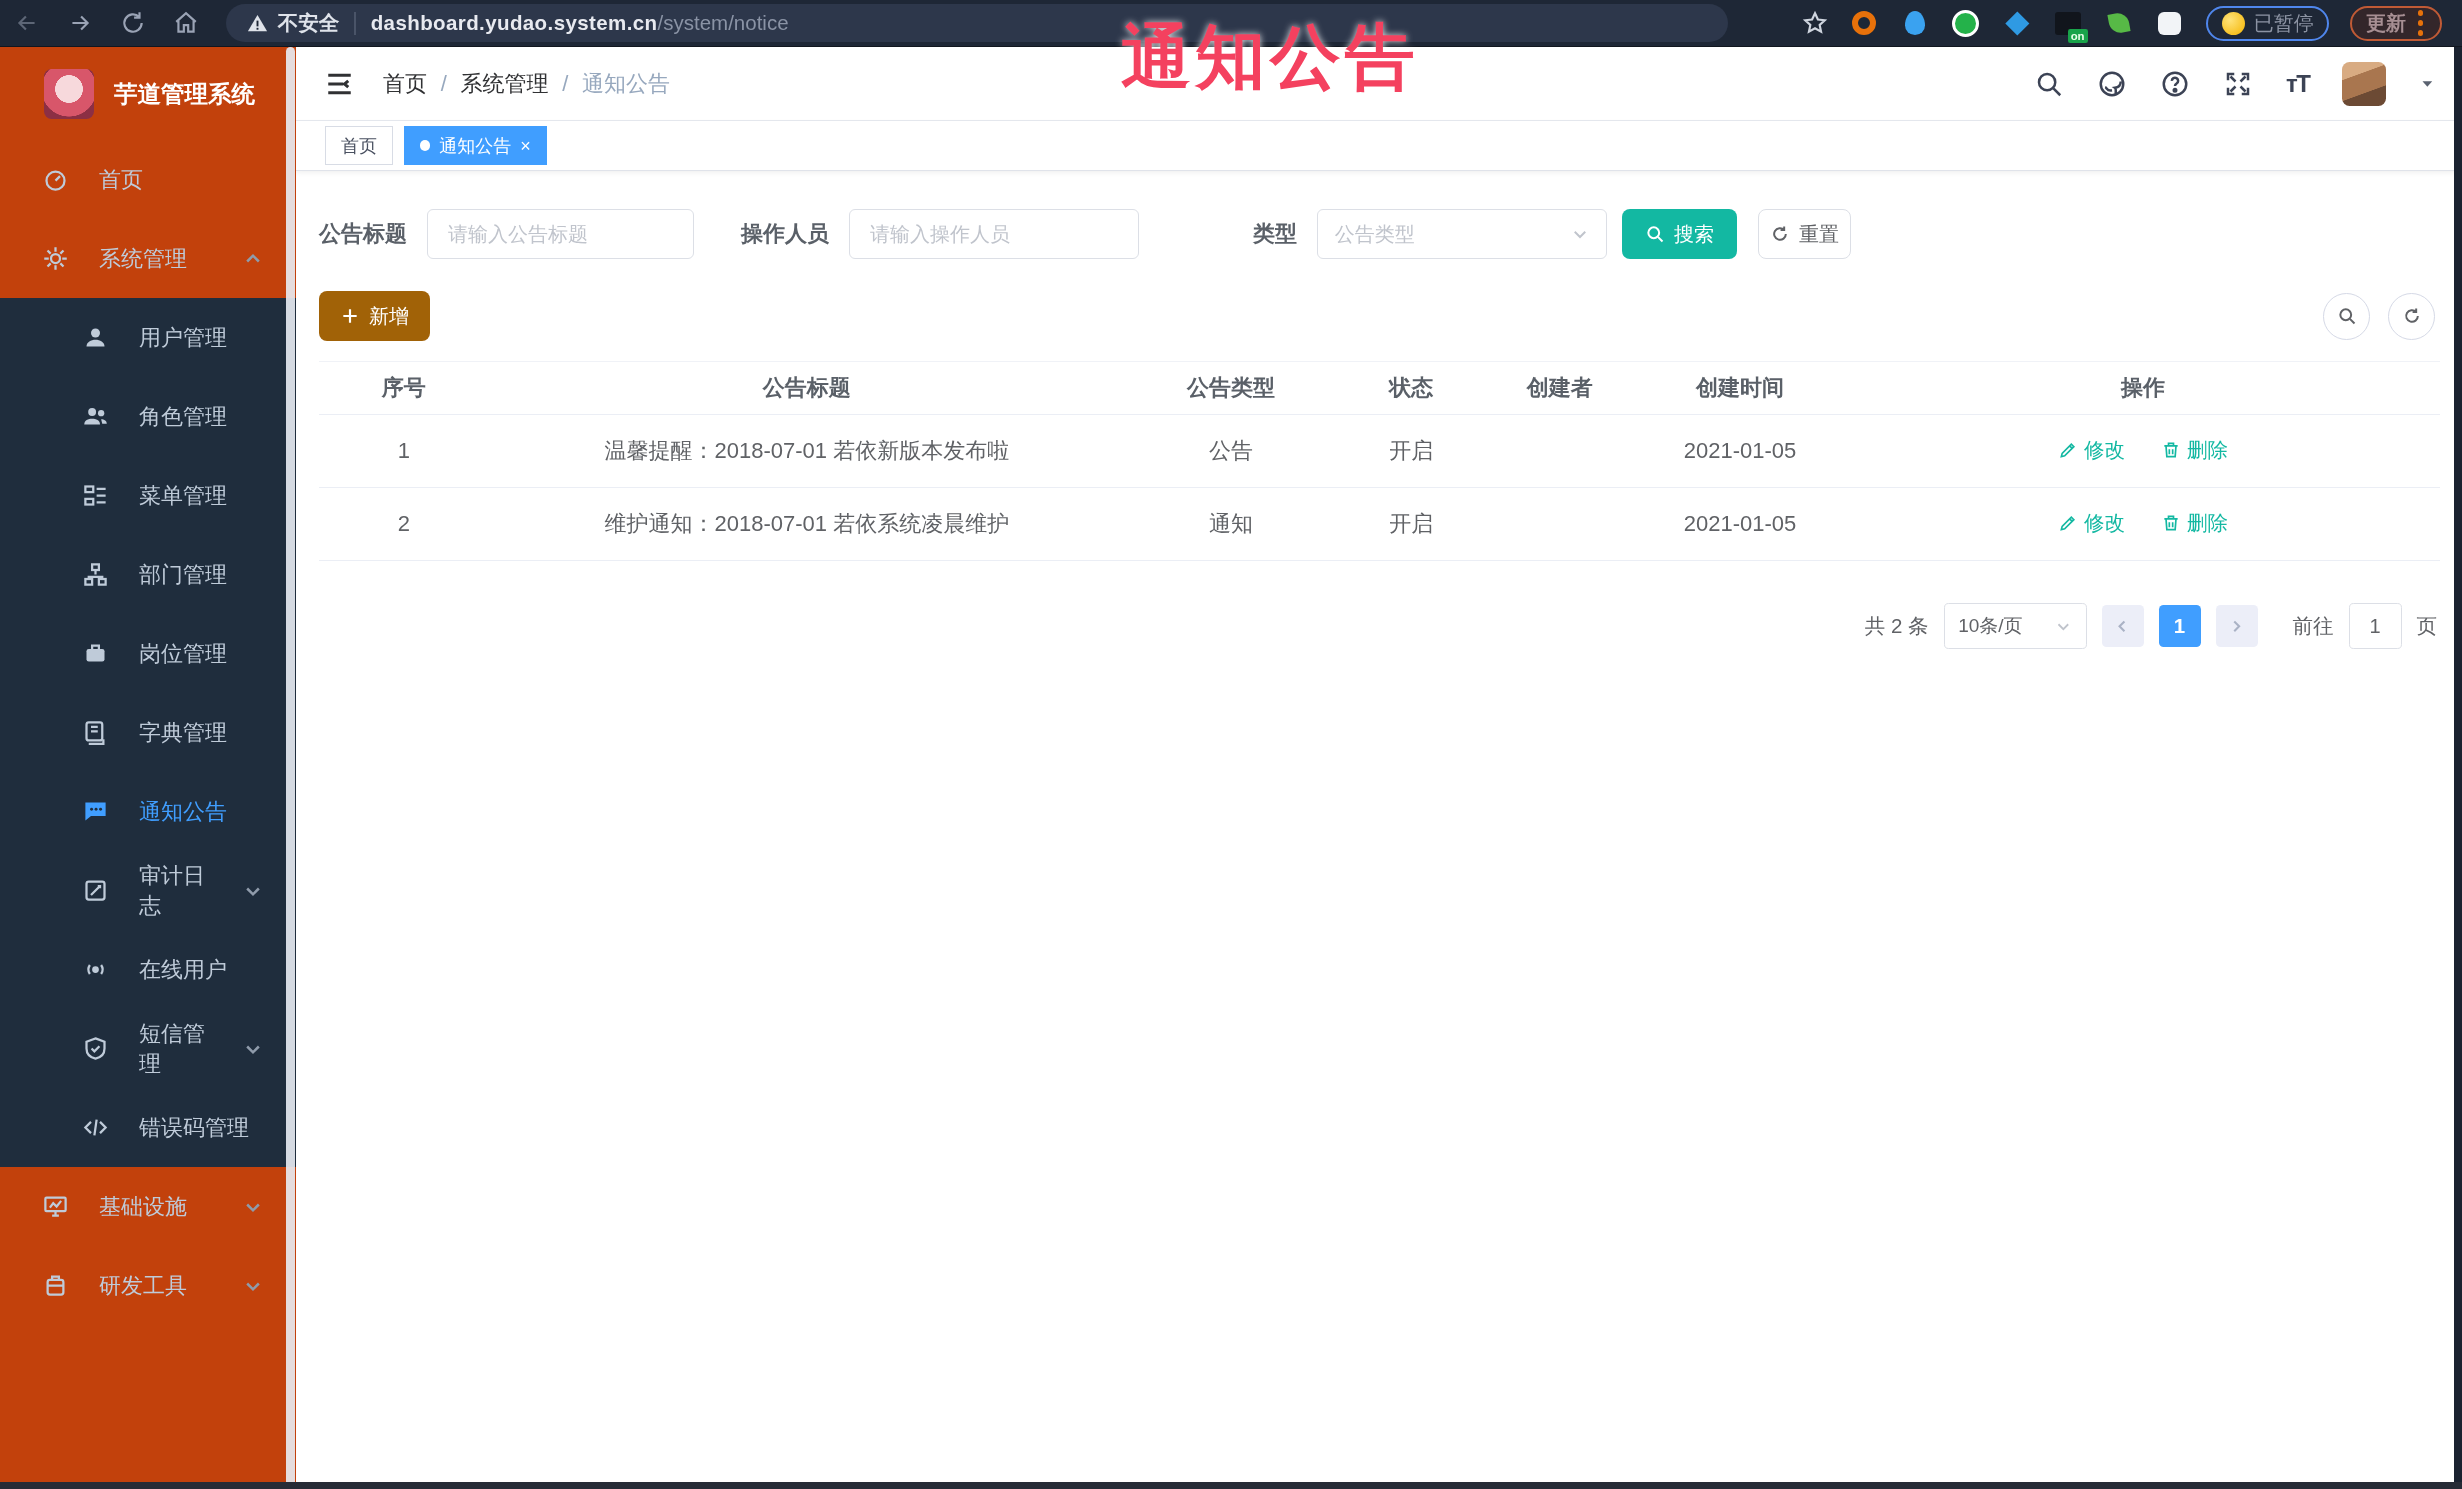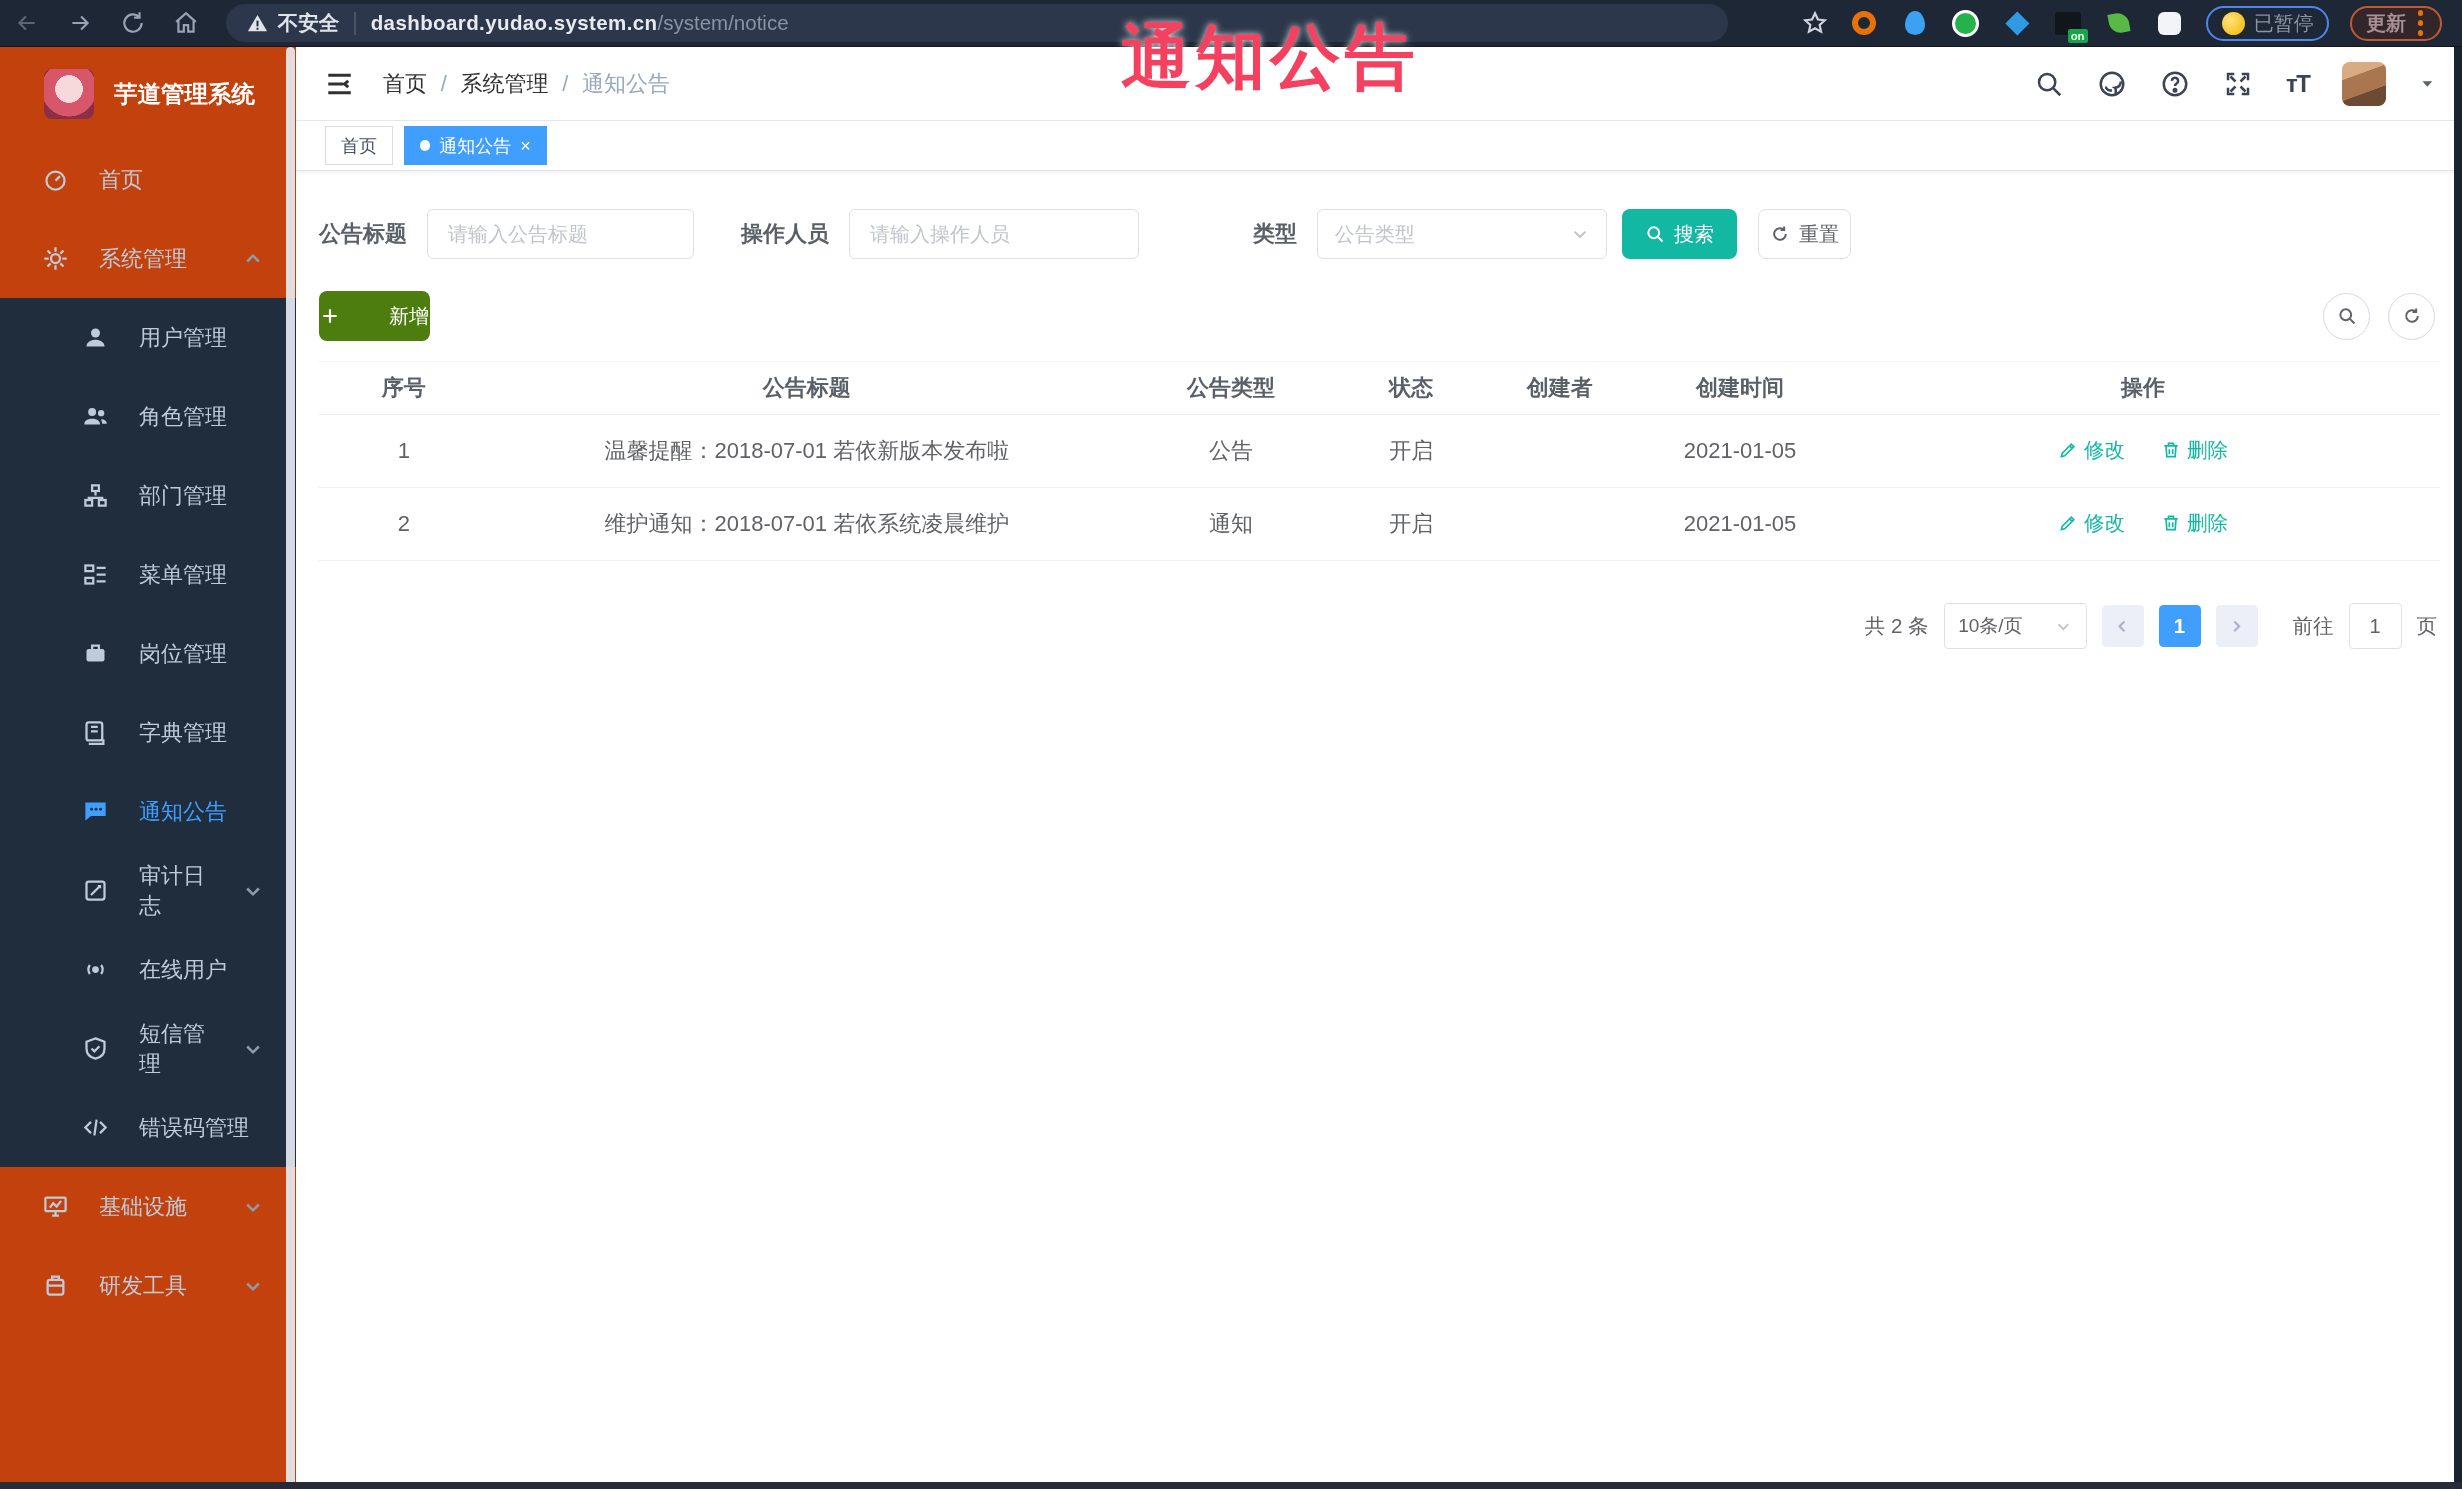--- a/index.html
+++ b/index.html
@@ -89,21 +89,21 @@
     padding:0 20px; outline:none; font-family:"Liberation Sans",sans-serif; }
   .f-input::placeholder { color:#c0c4cc; }
   .sel { height:50px; border:1.5px solid #dcdfe6; border-radius:6px; display:flex; align-items:center;
     padding:0 16.7px; color:#c0c4cc; font-size:20px; cursor:pointer; }
   .sel .chevd { margin-left:auto; width:18px; height:18px; color:#c0c4cc; }
   .btn { height:50px; border-radius:8px; display:inline-flex; align-items:center; justify-content:center;
     gap:9px; font-size:20px; cursor:pointer; border:1.5px solid transparent; }
   .btn svg { width:20px; height:20px; }
   .btn-search { background:#13b8a2; color:#fff; width:115px; }
   .btn-reset { background:#fff; color:#606266; border-color:#dcdfe6; width:93px; }
-  .btn-add { background:#4d7c0f; color:#fff; width:111px;justify-content:space-between; }
+  .btn-add { background:#a16207; color:#fff; width:111px; }
   .toolbar-row { margin-top:32px; display:flex; align-items:center; }
   .circle-btns { margin-left:auto; display:flex; gap:18px; padding-right:4.6px; }
   .cbtn { width:47px; height:47px; border-radius:50%; border:1.5px solid #d5d9e6; background:#fff;
     display:flex; align-items:center; justify-content:center; color:#606266; cursor:pointer; }
   .cbtn svg { width:20px; height:20px; }
 
   table.grid { width:100%; margin-top:20px; border-collapse:collapse; table-layout:fixed; }
   .grid th { font-size:22px; font-weight:700; color:#5a6068; height:53px; text-align:center;
     border-top:1.5px solid #f0f2f7; border-bottom:1.5px solid #ebeef5; }
   .grid td { font-size:22px; color:#606266; height:73px; text-align:center; border-bottom:1.5px solid #ebeef5; }
@@ -240,34 +240,34 @@
         <svg class="ic" viewBox="0 0 24 24" fill="currentColor">
           <circle cx="9" cy="8" r="3.5"></circle>
             <path d="M2 19c0-3.5 3.5-5 7-5s7 1.5 7 5z"></path>
             <circle cx="17" cy="9" r="2.8"></circle>
             <path d="M17 14.5c2.8 0 5 1.4 5 4h-4"></path>
           </svg>
         <span class="s-label">角色管理</span>
       </div>
       <div class="s-item">
         <svg class="ic" viewBox="0 0 24 24" fill="none" stroke="currentColor" stroke-width="2">
+          <rect x="3" y="4" width="7" height="5"></rect>
+            <rect x="3" y="15" width="7" height="5"></rect>
+            <path d="M13 6h8M13 18h8M13 12h8"></path>
+          </svg>
+        <span class="s-label">菜单管理</span>
+      </div>
+      <div class="s-item">
+        <svg class="ic" viewBox="0 0 24 24" fill="none" stroke="currentColor" stroke-width="2">
           <rect x="9" y="3" width="6" height="5"></rect>
             <rect x="3" y="16" width="6" height="5"></rect>
             <rect x="15" y="16" width="6" height="5"></rect>
             <path d="M12 8v4M6 16v-2h12v2"></path>
           </svg>
         <span class="s-label">部门管理</span>
-      </div>
-      <div class="s-item">
-        <svg class="ic" viewBox="0 0 24 24" fill="none" stroke="currentColor" stroke-width="2">
-          <rect x="3" y="4" width="7" height="5"></rect>
-            <rect x="3" y="15" width="7" height="5"></rect>
-            <path d="M13 6h8M13 18h8M13 12h8"></path>
-          </svg>
-        <span class="s-label">菜单管理</span>
       </div>
       <div class="s-item">
         <svg class="ic" viewBox="0 0 24 24" fill="currentColor">
           <rect x="4" y="8" width="16" height="11" rx="2"></rect>
             <path d="M9 8V5h6v3" fill="none" stroke="currentColor" stroke-width="2"></path>
           </svg>
         <span class="s-label">岗位管理</span>
       </div>
       <div class="s-item">
         <svg class="ic" viewBox="0 0 24 24" fill="none" stroke="currentColor" stroke-width="2">

